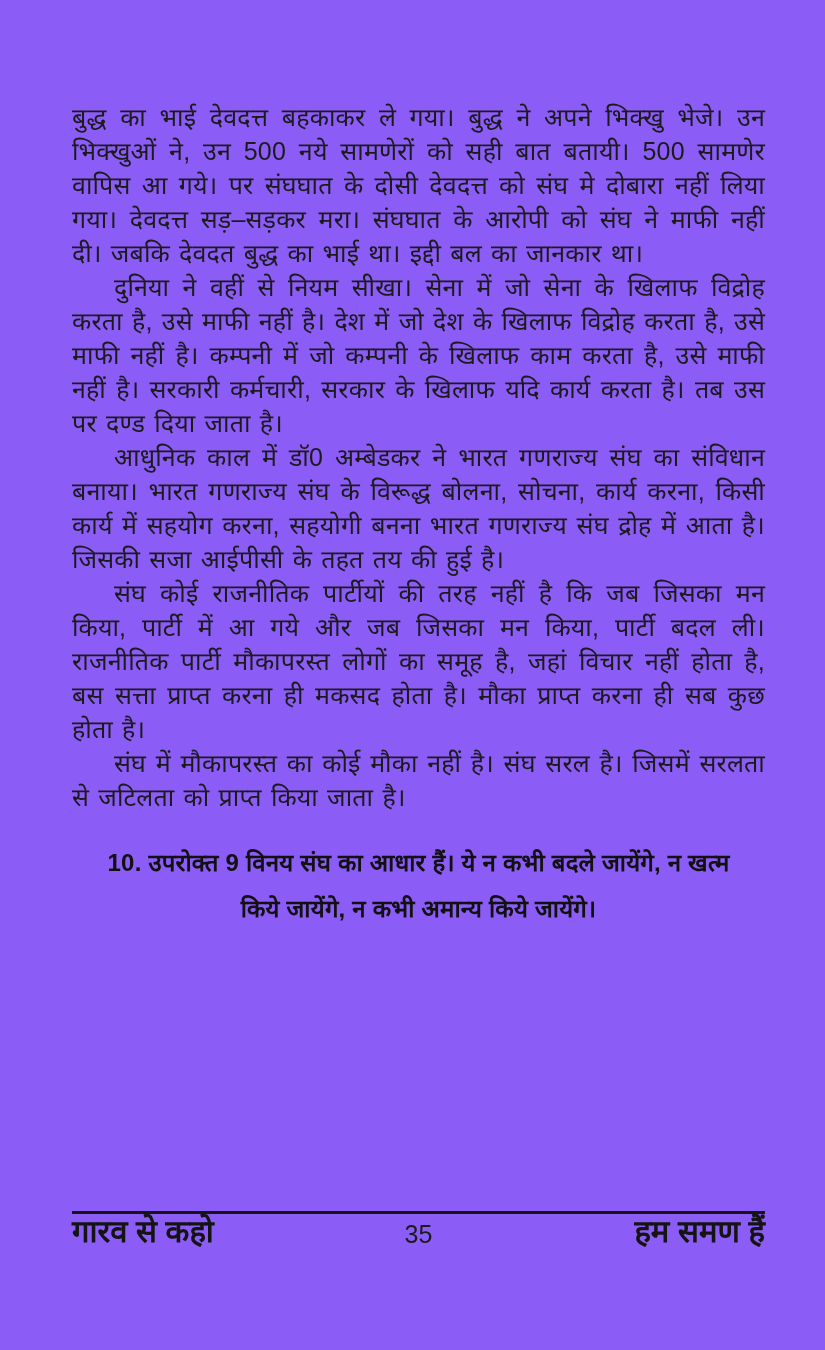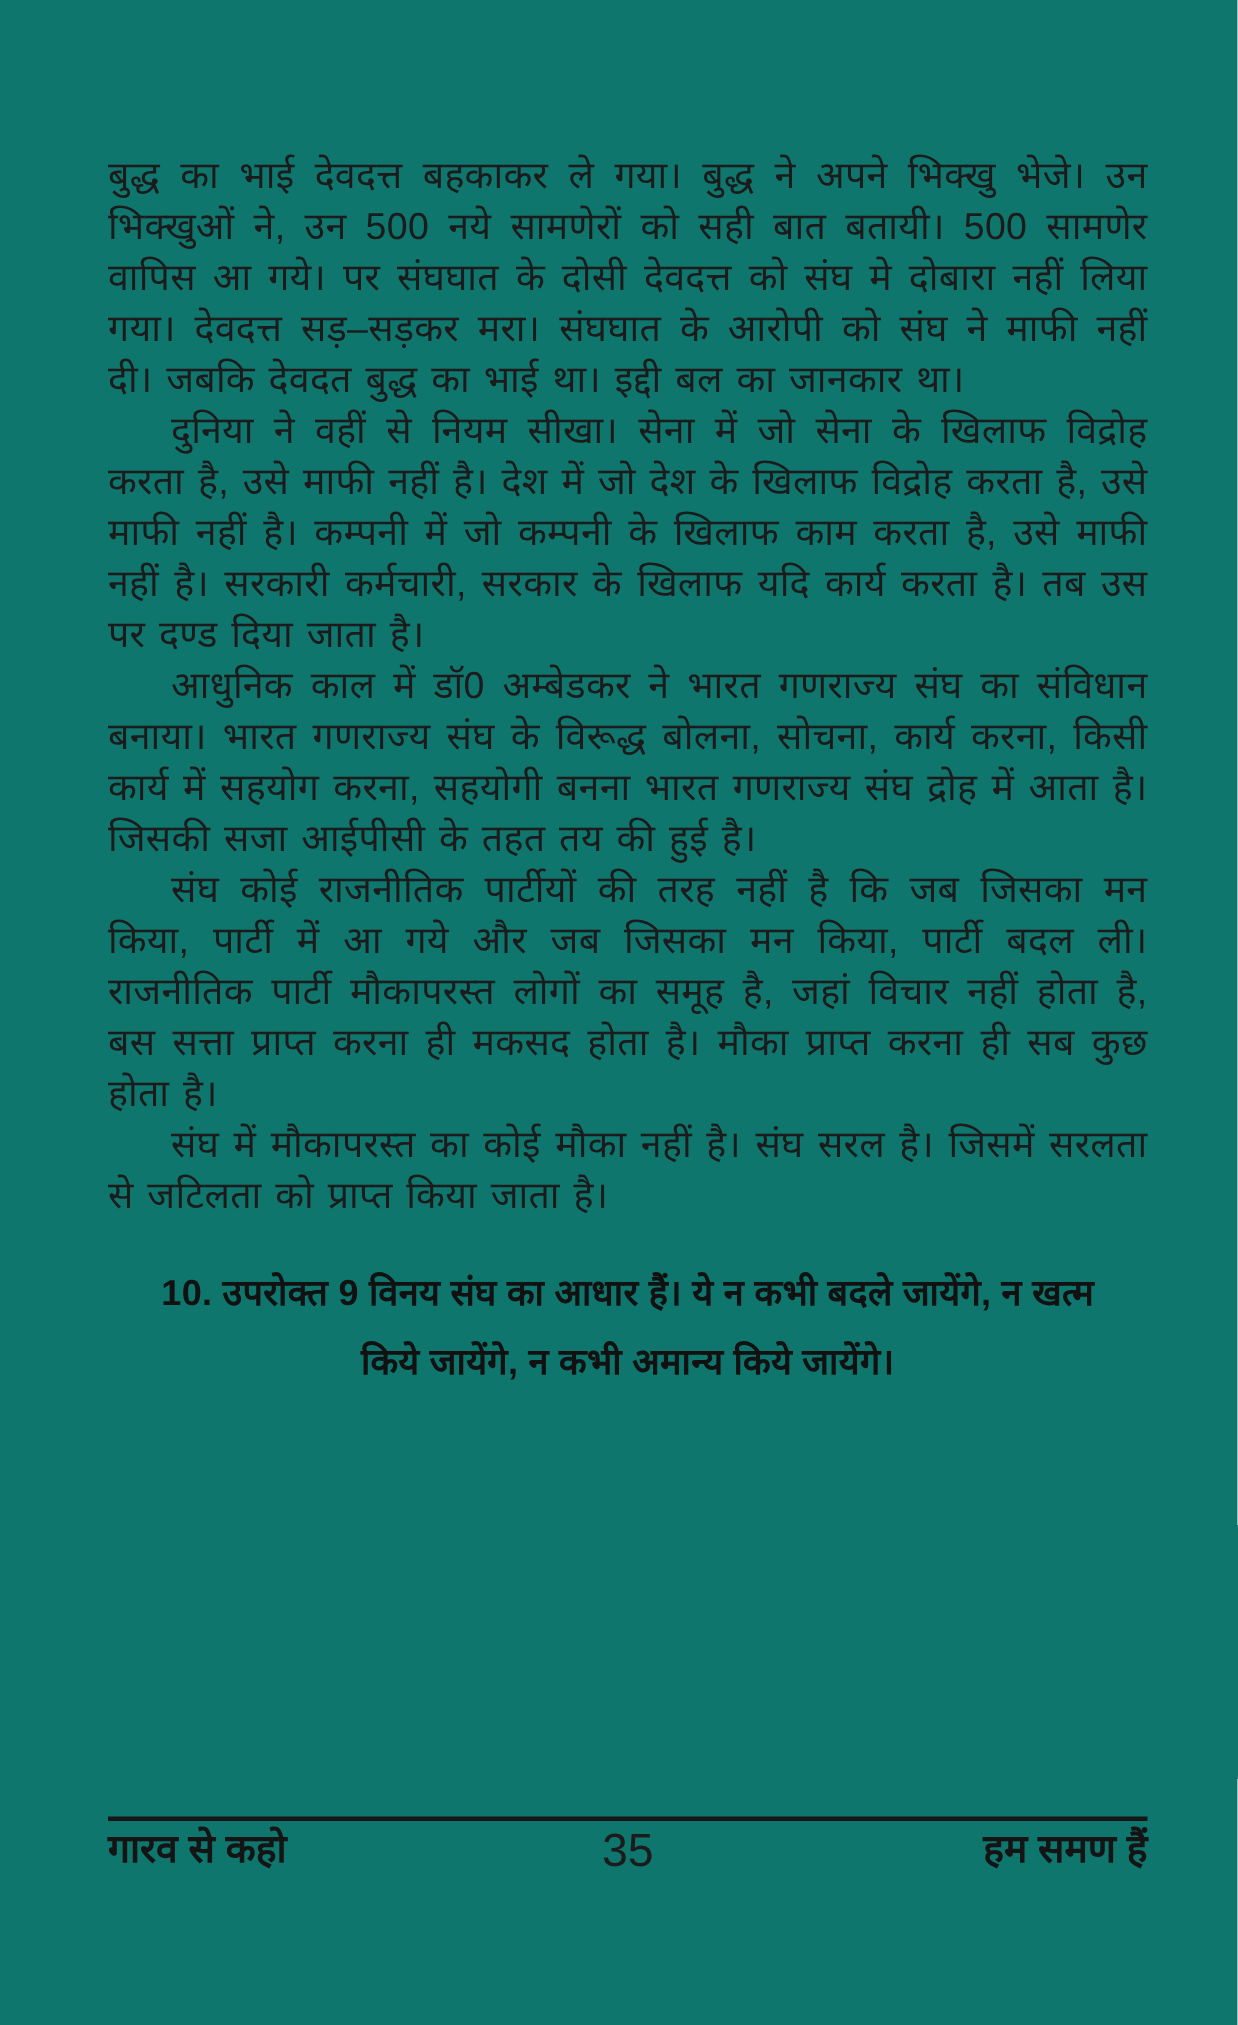--- a/index.html
+++ b/index.html
@@ -4,21 +4,21 @@
 <style>
   html, body {
     margin: 0;
     padding: 0;
     background: #ffffff;
   }
   .book-page {
     position: relative;
     width: 825px;
     height: 1350px;
-    background: #0f766e;
+    background: #8b5cf6;
     color: #1b1b1b;
     font-family: "Liberation Sans", "DejaVu Sans", sans-serif;
     overflow: hidden;
     box-sizing: border-box;
   }
   .text-block {
     position: absolute;
     top: 100px;
     left: 72px;
     width: 693px;
@@ -51,27 +51,27 @@
     left: 72px;
     width: 693px;
     border-top: 3px solid #161616;
     padding-top: 3px;
     display: flex;
     justify-content: space-between;
     align-items: baseline;
     box-sizing: border-box;
   }
   .running-title {
-    font-size: 26px;
+    font-size: 31px;
     font-weight: 700;
     color: #141414;
     line-height: 30px;
   }
   .page-number {
-    font-size: 31px;
+    font-size: 25px;
     font-weight: 400;
     color: #1b1b1b;
     line-height: 34px;
     
     position: absolute;
     left: 50%;
     transform: translateX(-50%);
   }
 </style>
 </head>

